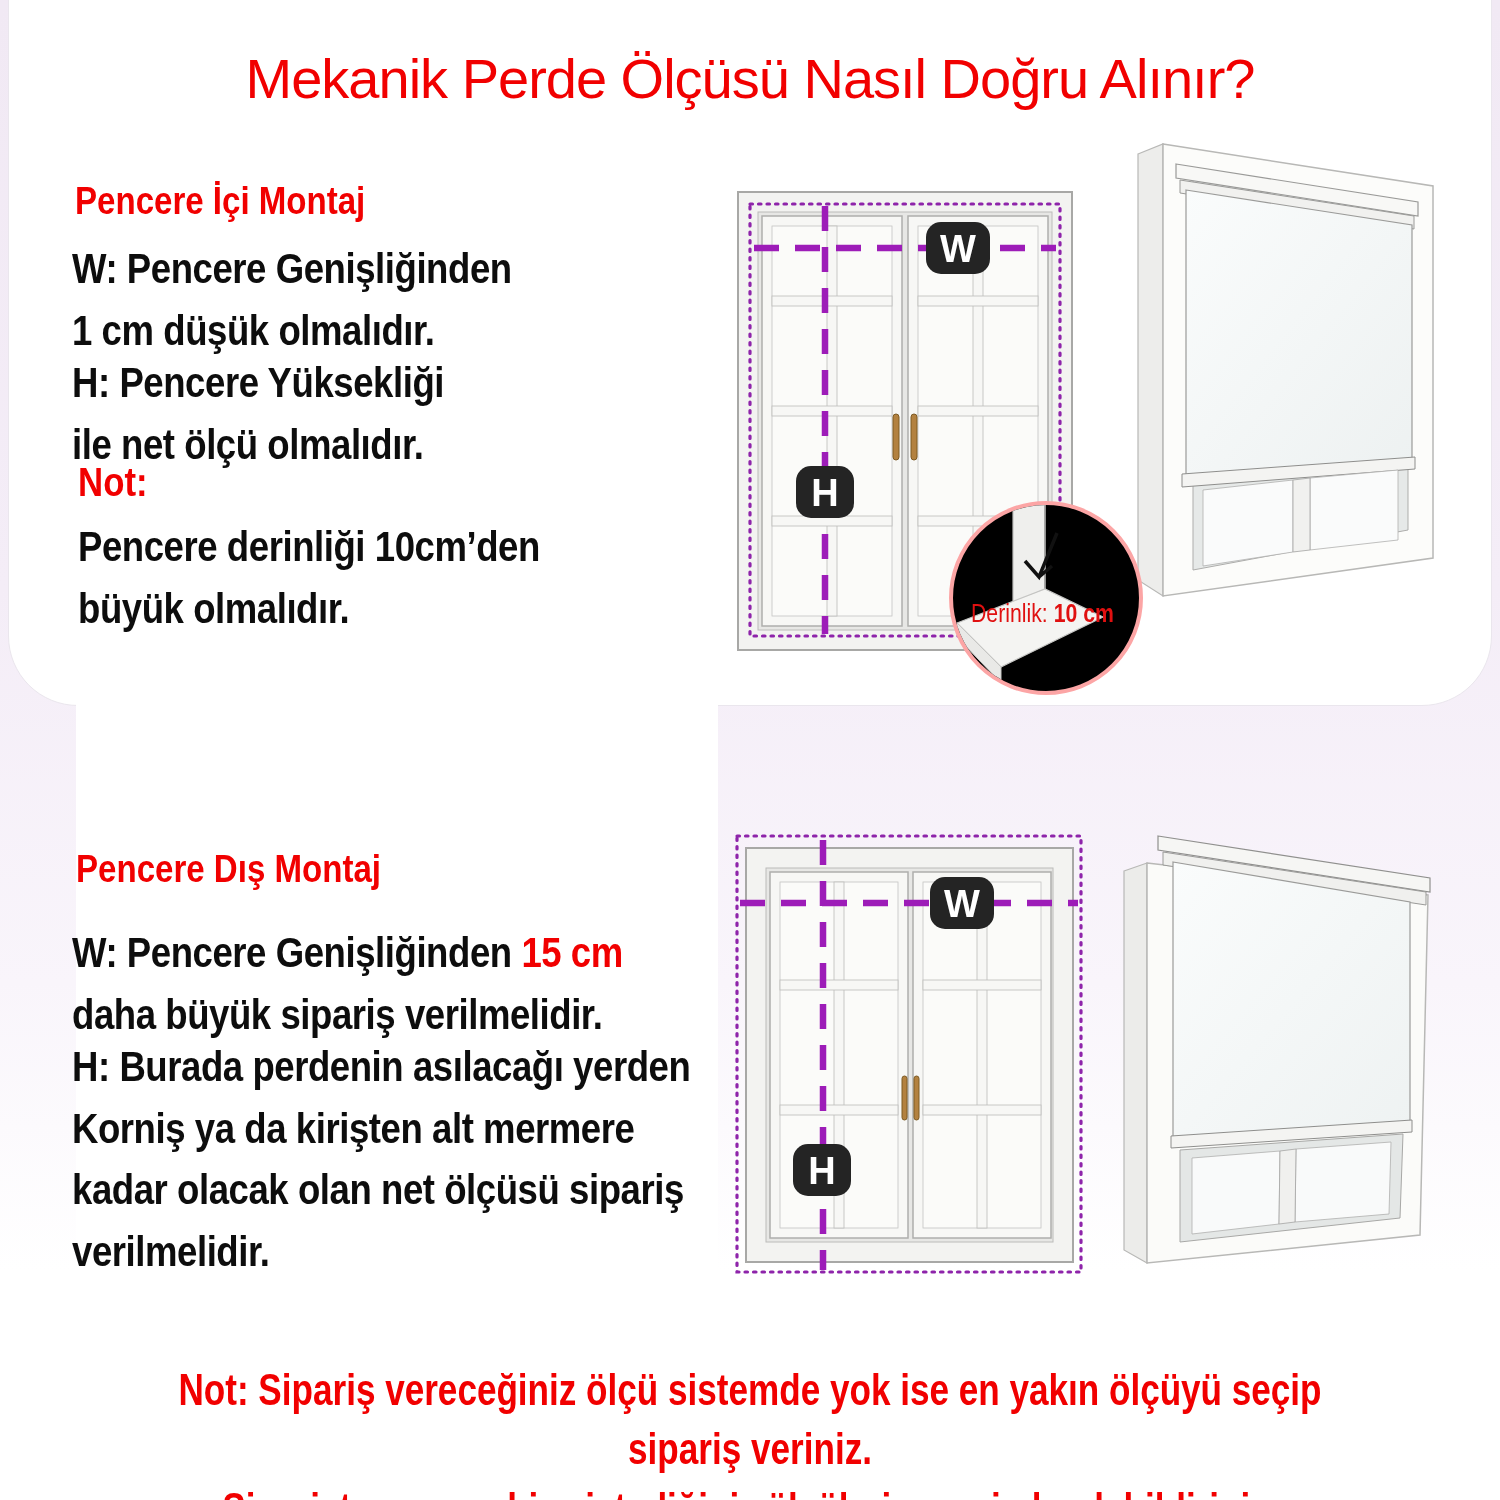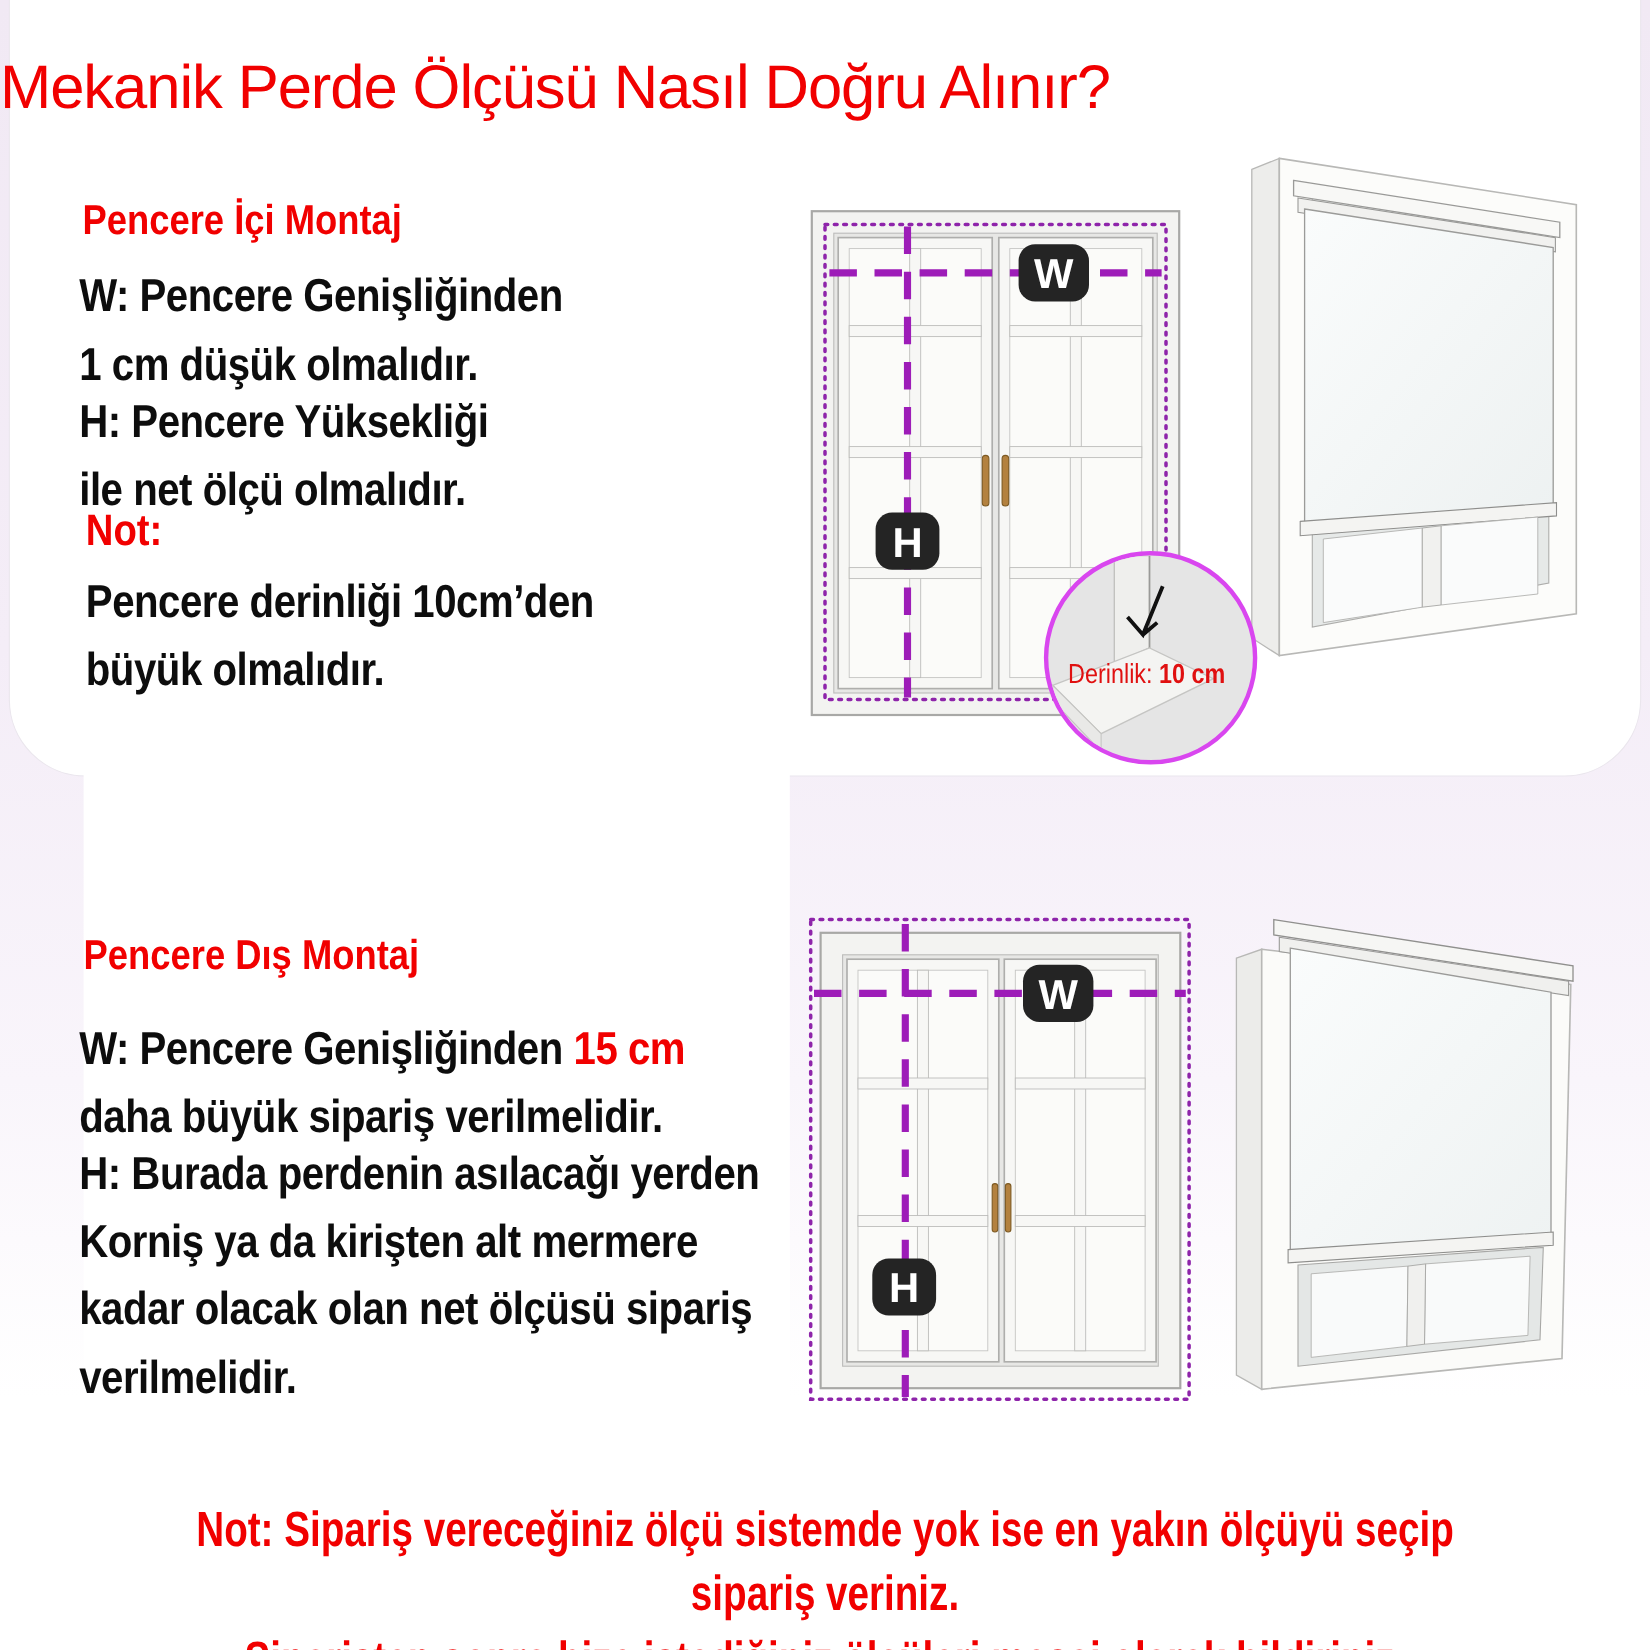--- a/index.html
+++ b/index.html
@@ -12,41 +12,41 @@
     background:linear-gradient(180deg,#f1e9f4 0%,#f4edf7 45%,#f9f5fb 75%,#ffffff 97%);
   }
   .card1{
     position:absolute;left:8px;top:-70px;width:1484px;height:776px;
     background:#ffffff;border:1px solid #eae6ed;border-radius:70px;box-sizing:border-box;
   }
   .card2{
     position:absolute;left:76px;top:697px;width:642px;height:598px;background:#ffffff;
   }
   .title{
-    position:absolute;top:46px;left:0;width:1500px;
+    position:absolute;top:46px;left:0;width:1500px;text-align:center;
     font-size:56px;color:#f10000;letter-spacing:-1px;font-weight:400;white-space:nowrap;
   }
   .h-red{
     position:absolute;color:#f10000;font-weight:bold;font-size:38px;
     transform:scaleX(0.87);transform-origin:0 0;white-space:pre-line;
   }
   .body-text{
     position:absolute;color:#0d0d0d;font-weight:bold;font-size:42px;line-height:1.47;
     letter-spacing:-0.5px;transform:scaleX(0.87);transform-origin:0 0;white-space:pre-line;
   }
   .red-inline{color:#f10000;}
   .footer-note{
     position:absolute;top:1360px;left:0;width:1500px;text-align:center;
     color:#f10000;font-weight:bold;font-size:45px;line-height:1.32;
     transform:scaleX(0.78);transform-origin:750px 0;white-space:pre-line;
   }
   .illus{position:absolute;}
   .magnifier{
     position:absolute;left:949px;top:501px;width:194px;height:194px;
-    border:4px solid #d946ef;border-radius:50%;background:#e5e5e5;
+    border:4px solid #fca5a5;border-radius:50%;background:#000000;
     box-sizing:border-box;overflow:hidden;
   }
   .depth-line{
     position:absolute;left:18px;top:94px;font-size:25px;color:#e01010;
     transform:scaleX(0.85);transform-origin:0 0;white-space:nowrap;
   }
   .depth-line b{font-weight:bold;}
   svg text.badge-letter{
     font-family:"Liberation Sans", sans-serif;font-weight:bold;fill:#ffffff;font-size:38px;
     text-anchor:middle;

